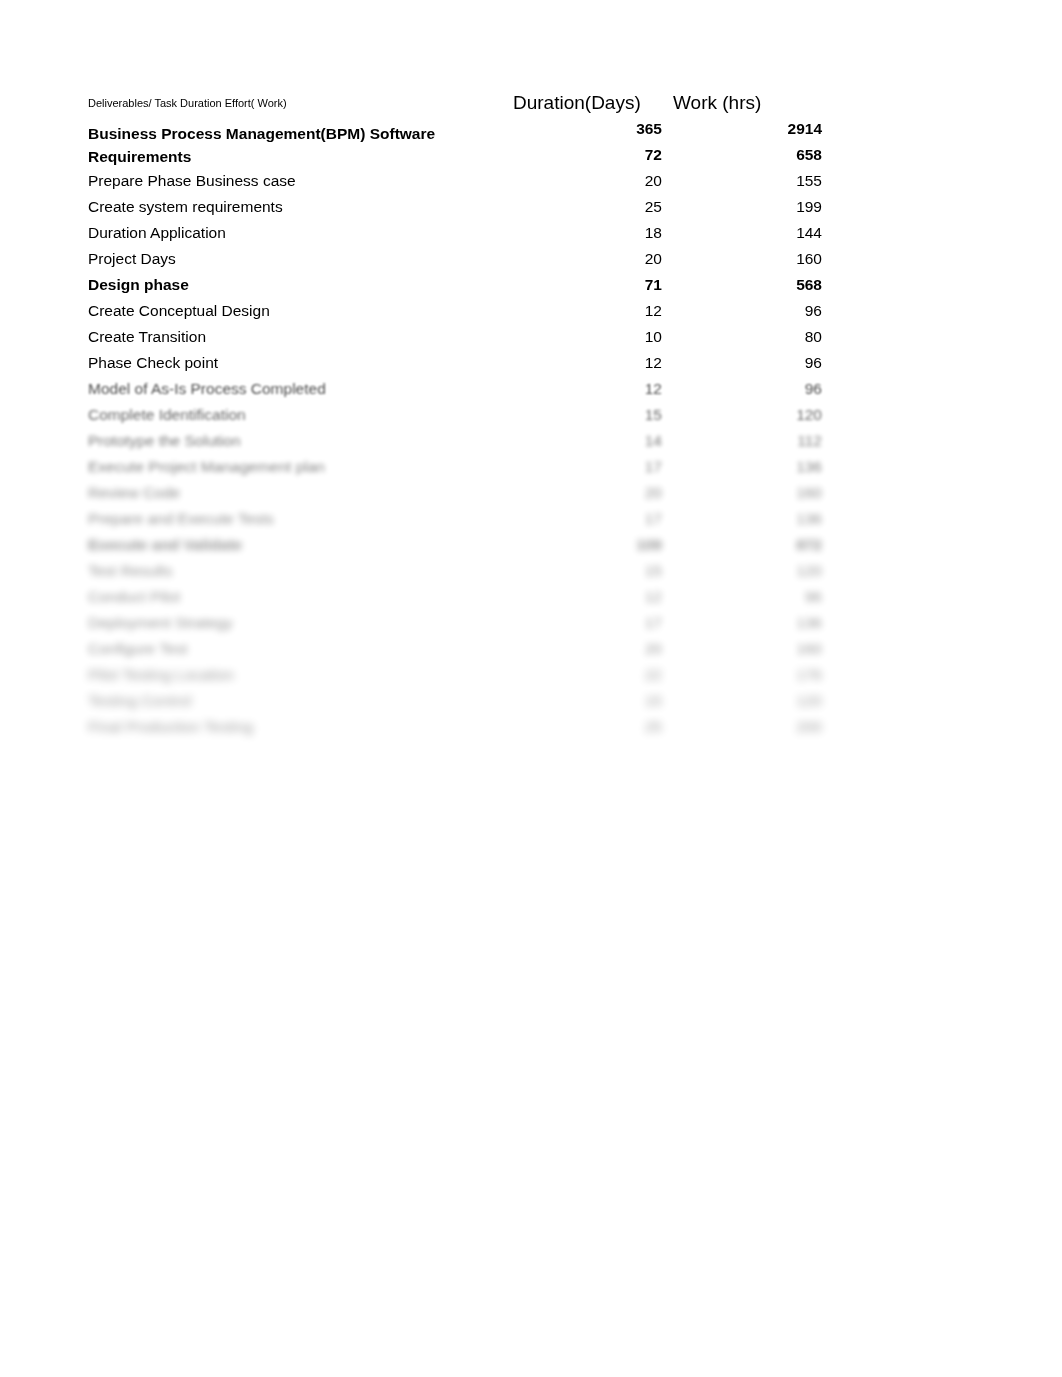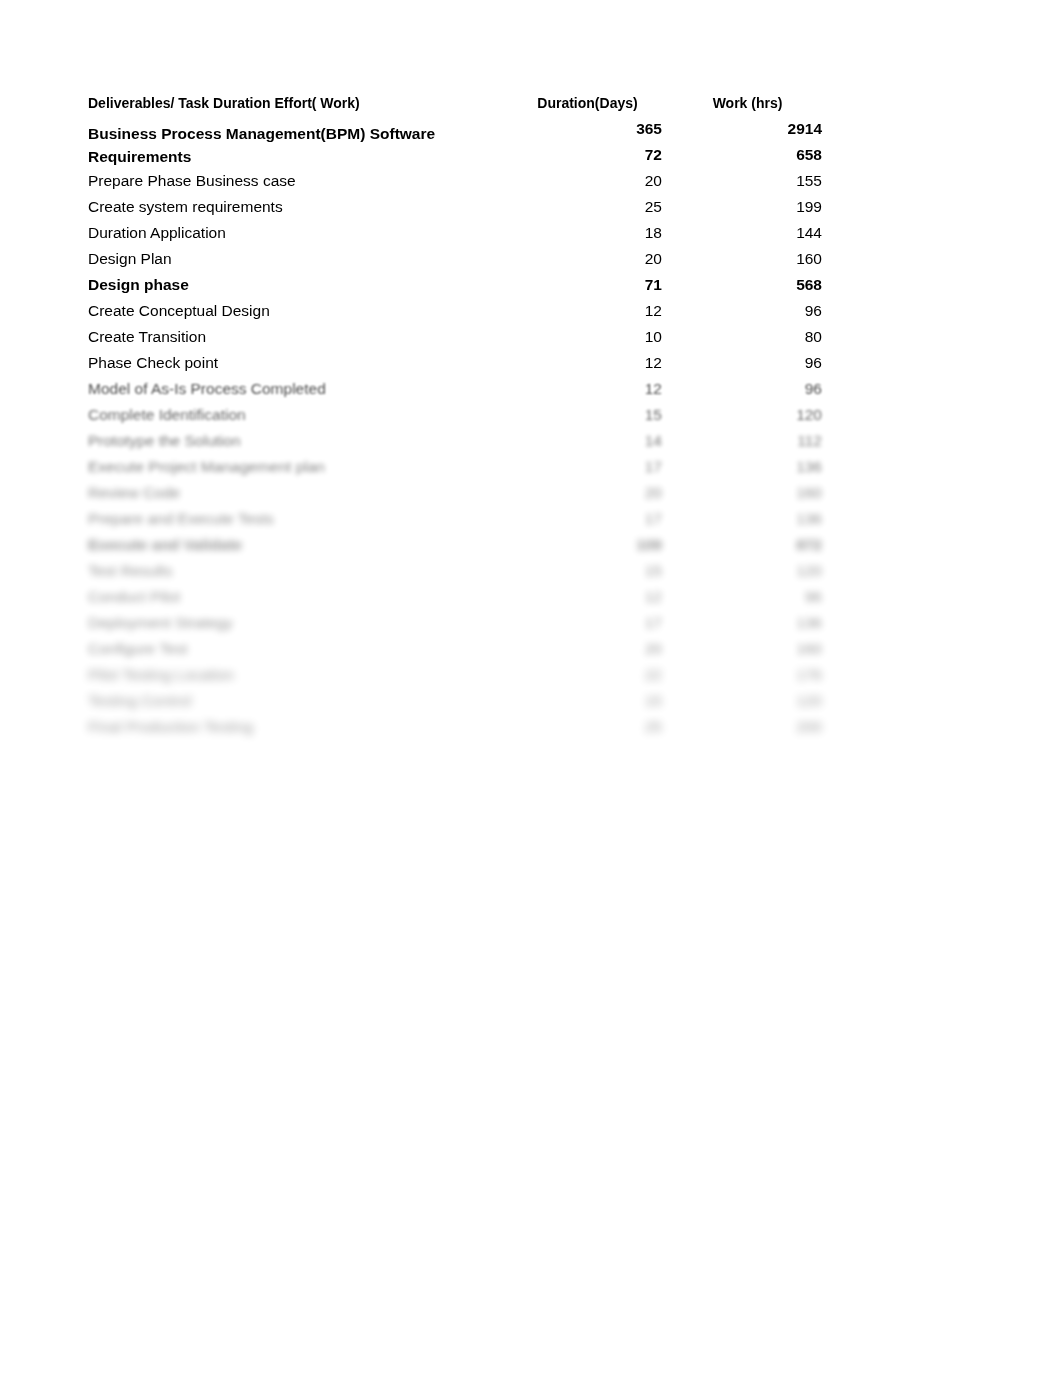--- a/index.html
+++ b/index.html
@@ -36,27 +36,27 @@
     font-size: 15.5px;
     line-height: 26px;
     font-weight: normal;
     text-align: left;
   }
   td.num, th.num {
     text-align: right;
     padding-right: 11px;
   }
   th.hdr-task {
-    font-weight: bold;
-    font-size: 14px;
+    font-weight: normal;
+    font-size: 11px;
   }
   th.hdr-num {
-    font-weight: bold;
-    font-size: 14px;
-    text-align: center;
+    font-weight: normal;
+    font-size: 19px;
+    text-align: left;
     padding-right: 11px;
   }
   tr.bold td { font-weight: bold; }
   tr.title-row td.task {
     font-weight: bold;
     line-height: 23px;
     padding-top: 3px;
   }
   .wrap2 { display: block; }
 
@@ -119,21 +119,21 @@
         <td class="task">Create system requirements</td>
         <td class="num">25</td>
         <td class="num">199</td>
       </tr>
       <tr>
         <td class="task">Duration Application</td>
         <td class="num">18</td>
         <td class="num">144</td>
       </tr>
       <tr>
-        <td class="task">Design Plan</td>
+        <td class="task">Project Days</td>
         <td class="num">20</td>
         <td class="num">160</td>
       </tr>
       <tr class="bold">
         <td class="task">Design phase</td>
         <td class="num">71</td>
         <td class="num">568</td>
       </tr>
       <tr>
         <td class="task">Create Conceptual Design</td>

